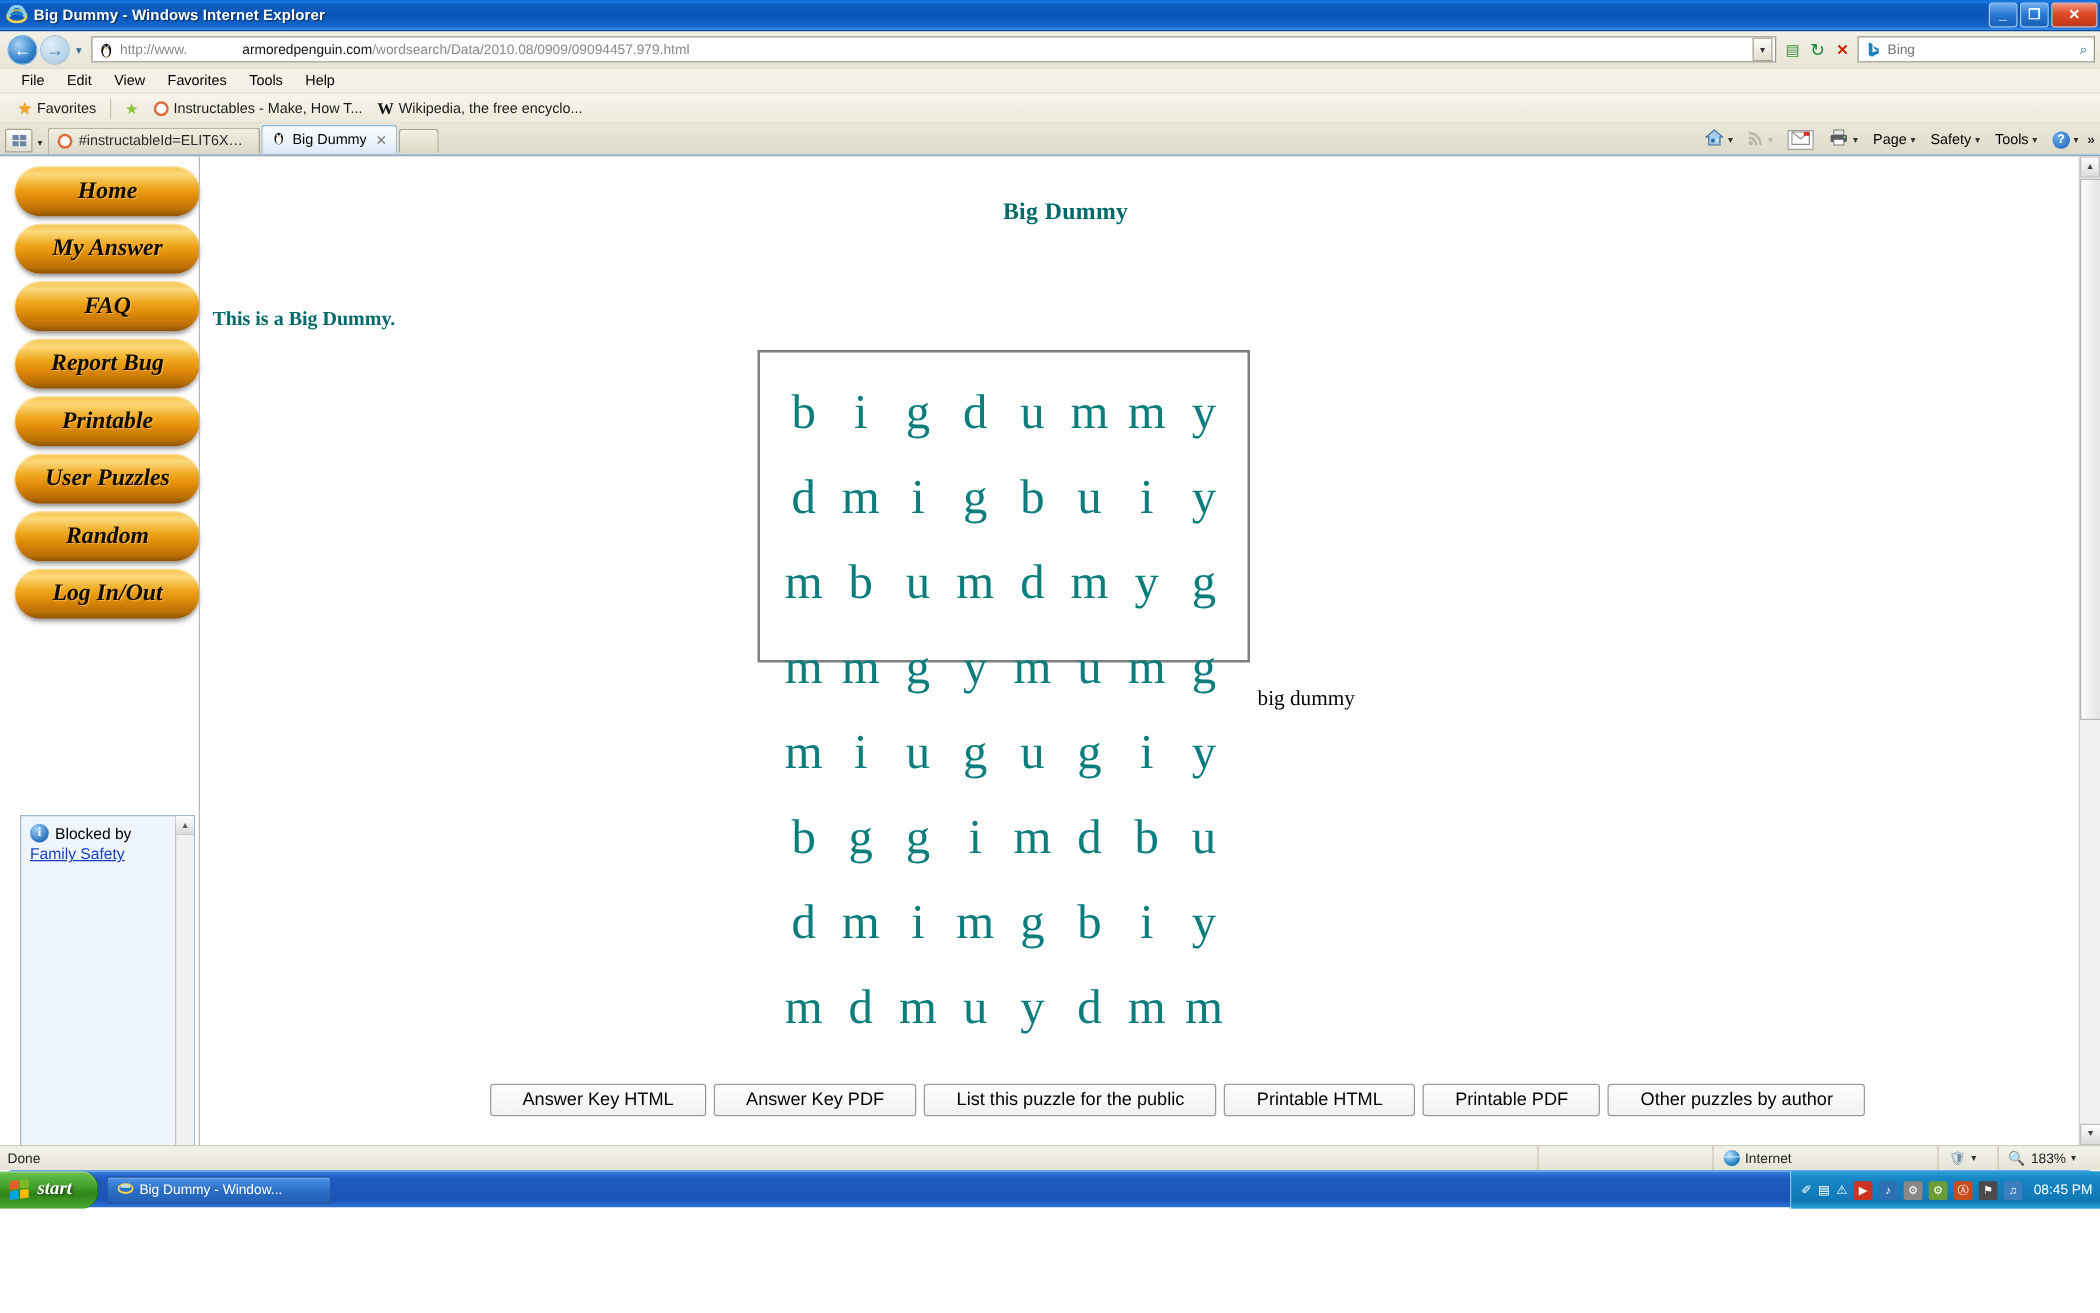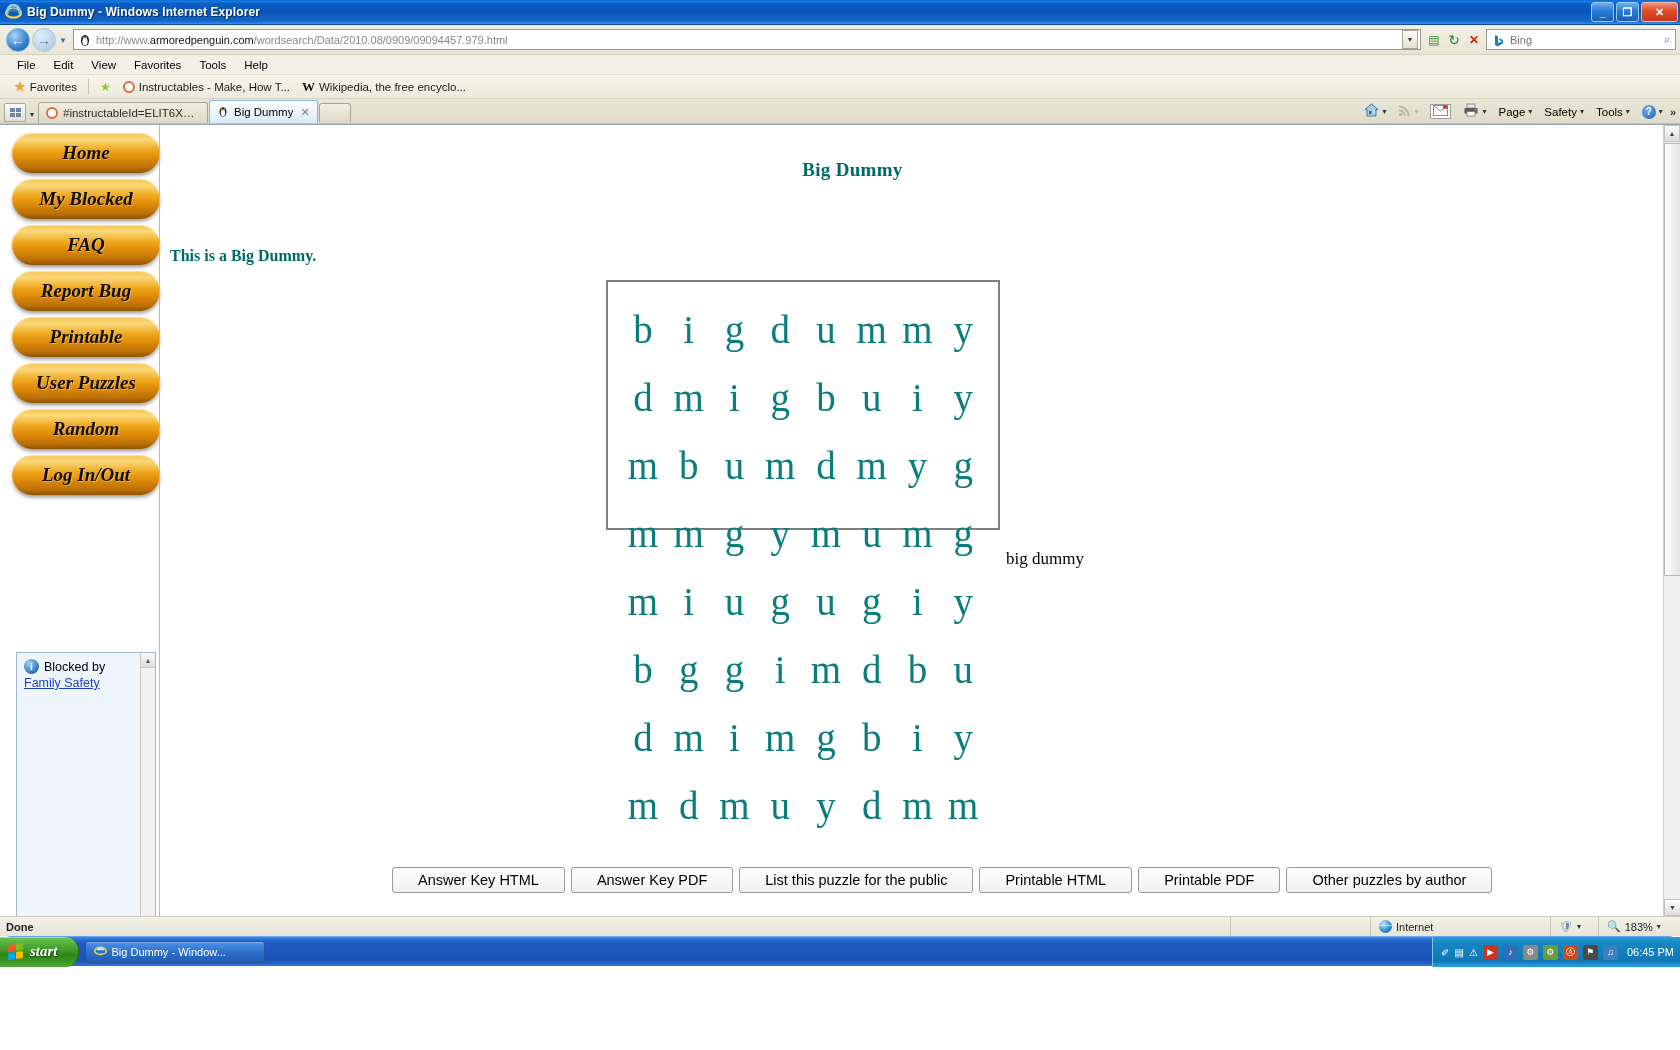--- a/index.html
+++ b/index.html
@@ -67,21 +67,21 @@
     flex: 1 1 auto; height: 21px; background: #fff;
     border: 1px solid #9a9a8c;
     display: flex; align-items: center;
     margin: 0 3px; padding: 0 2px; min-width: 0;
   }
   #urlbox .favicon { width:14px; height:14px; margin:0 4px 0 2px; flex:0 0 auto; }
   #urlbox .urltext {
     font-size: 11px; color: #888; white-space: nowrap; overflow: hidden;
     flex: 1 1 auto;
   }
-  #urlbox .urltext b { color: #111; font-weight: normal; }
+  #urlbox .urltext b { color: #111; font-weight: normal; margin-left: 44px; }
   #urlbox .urldrop {
     width: 16px; height: 19px; flex:0 0 auto;
     background: linear-gradient(to bottom,#fbfbf8,#e3e0d2);
     border:1px solid #a8a490; display:flex;align-items:center;justify-content:center;
     font-size:8px; color:#333; cursor:pointer;
   }
   .addr-icon {
     width: 20px; height: 21px; flex:0 0 auto;
     display:flex;align-items:center;justify-content:center;
     font-size: 12px; cursor:pointer;
@@ -300,21 +300,21 @@
   }
   .sb-arrow.bottom { position:absolute; bottom:0; left:0; width:17px; }
 
   
   #statusbar {
     height: 20px; background:linear-gradient(to bottom,#f3f2ea,#e6e4d6);
     border-top:1px solid #cfcbb9;
     display:flex; align-items:center; font-size:11px; color:#222;
     padding-left:6px;
   }
-  #statusbar .st-left { flex:1 1 auto;font-weight:bold; }
+  #statusbar .st-left { flex:1 1 auto; }
   #statusbar .st-cell {
     border-left:1px solid #c9c5b3; height:100%;
     display:flex;align-items:center;gap:4px; padding:0 8px;
   }
   .globe-ico {
     width:13px;height:13px;border-radius:50%;
     background:radial-gradient(circle at 35% 30%,#bfe6ff,#2b86c9 60%,#1a5f97);
     position:relative;
   }
   .globe-ico::after{
@@ -548,21 +548,21 @@
 </div>
 
 <div id="viewport">
   <div id="pagearea">
 
     <div id="sidebar">
       <div class="navbtn-img">
           <span>Home</span>
         </div>
       <div class="navbtn-img">
-          <span>My Blocked</span>
+          <span>My Answer</span>
         </div>
       <div class="navbtn-img">
           <span>FAQ</span>
         </div>
       <div class="navbtn-img">
           <span>Report Bug</span>
         </div>
       <div class="navbtn-img">
           <span>Printable</span>
         </div>
@@ -744,15 +744,15 @@
     <span class="lang-ico">✐</span>
     <span class="lang-ico">▤</span>
     <span class="lang-ico">⚠</span>
     <span class="tray-ico" style="background:#cc3322">▶</span>
     <span class="tray-ico" style="background:#2f6fb5">♪</span>
     <span class="tray-ico" style="background:#888">⚙</span>
     <span class="tray-ico" style="background:#6a9c3a">⚙</span>
     <span class="tray-ico" style="background:#c94b20">Ⓐ</span>
     <span class="tray-ico" style="background:#4a4a4a">⚑</span>
     <span class="tray-ico" style="background:#3b7fbf">♫</span>
-    <span class="clock">06:45 PM</span>
+    <span class="clock">08:45 PM</span>
   </div>
 </div>
 
 </body></html>

